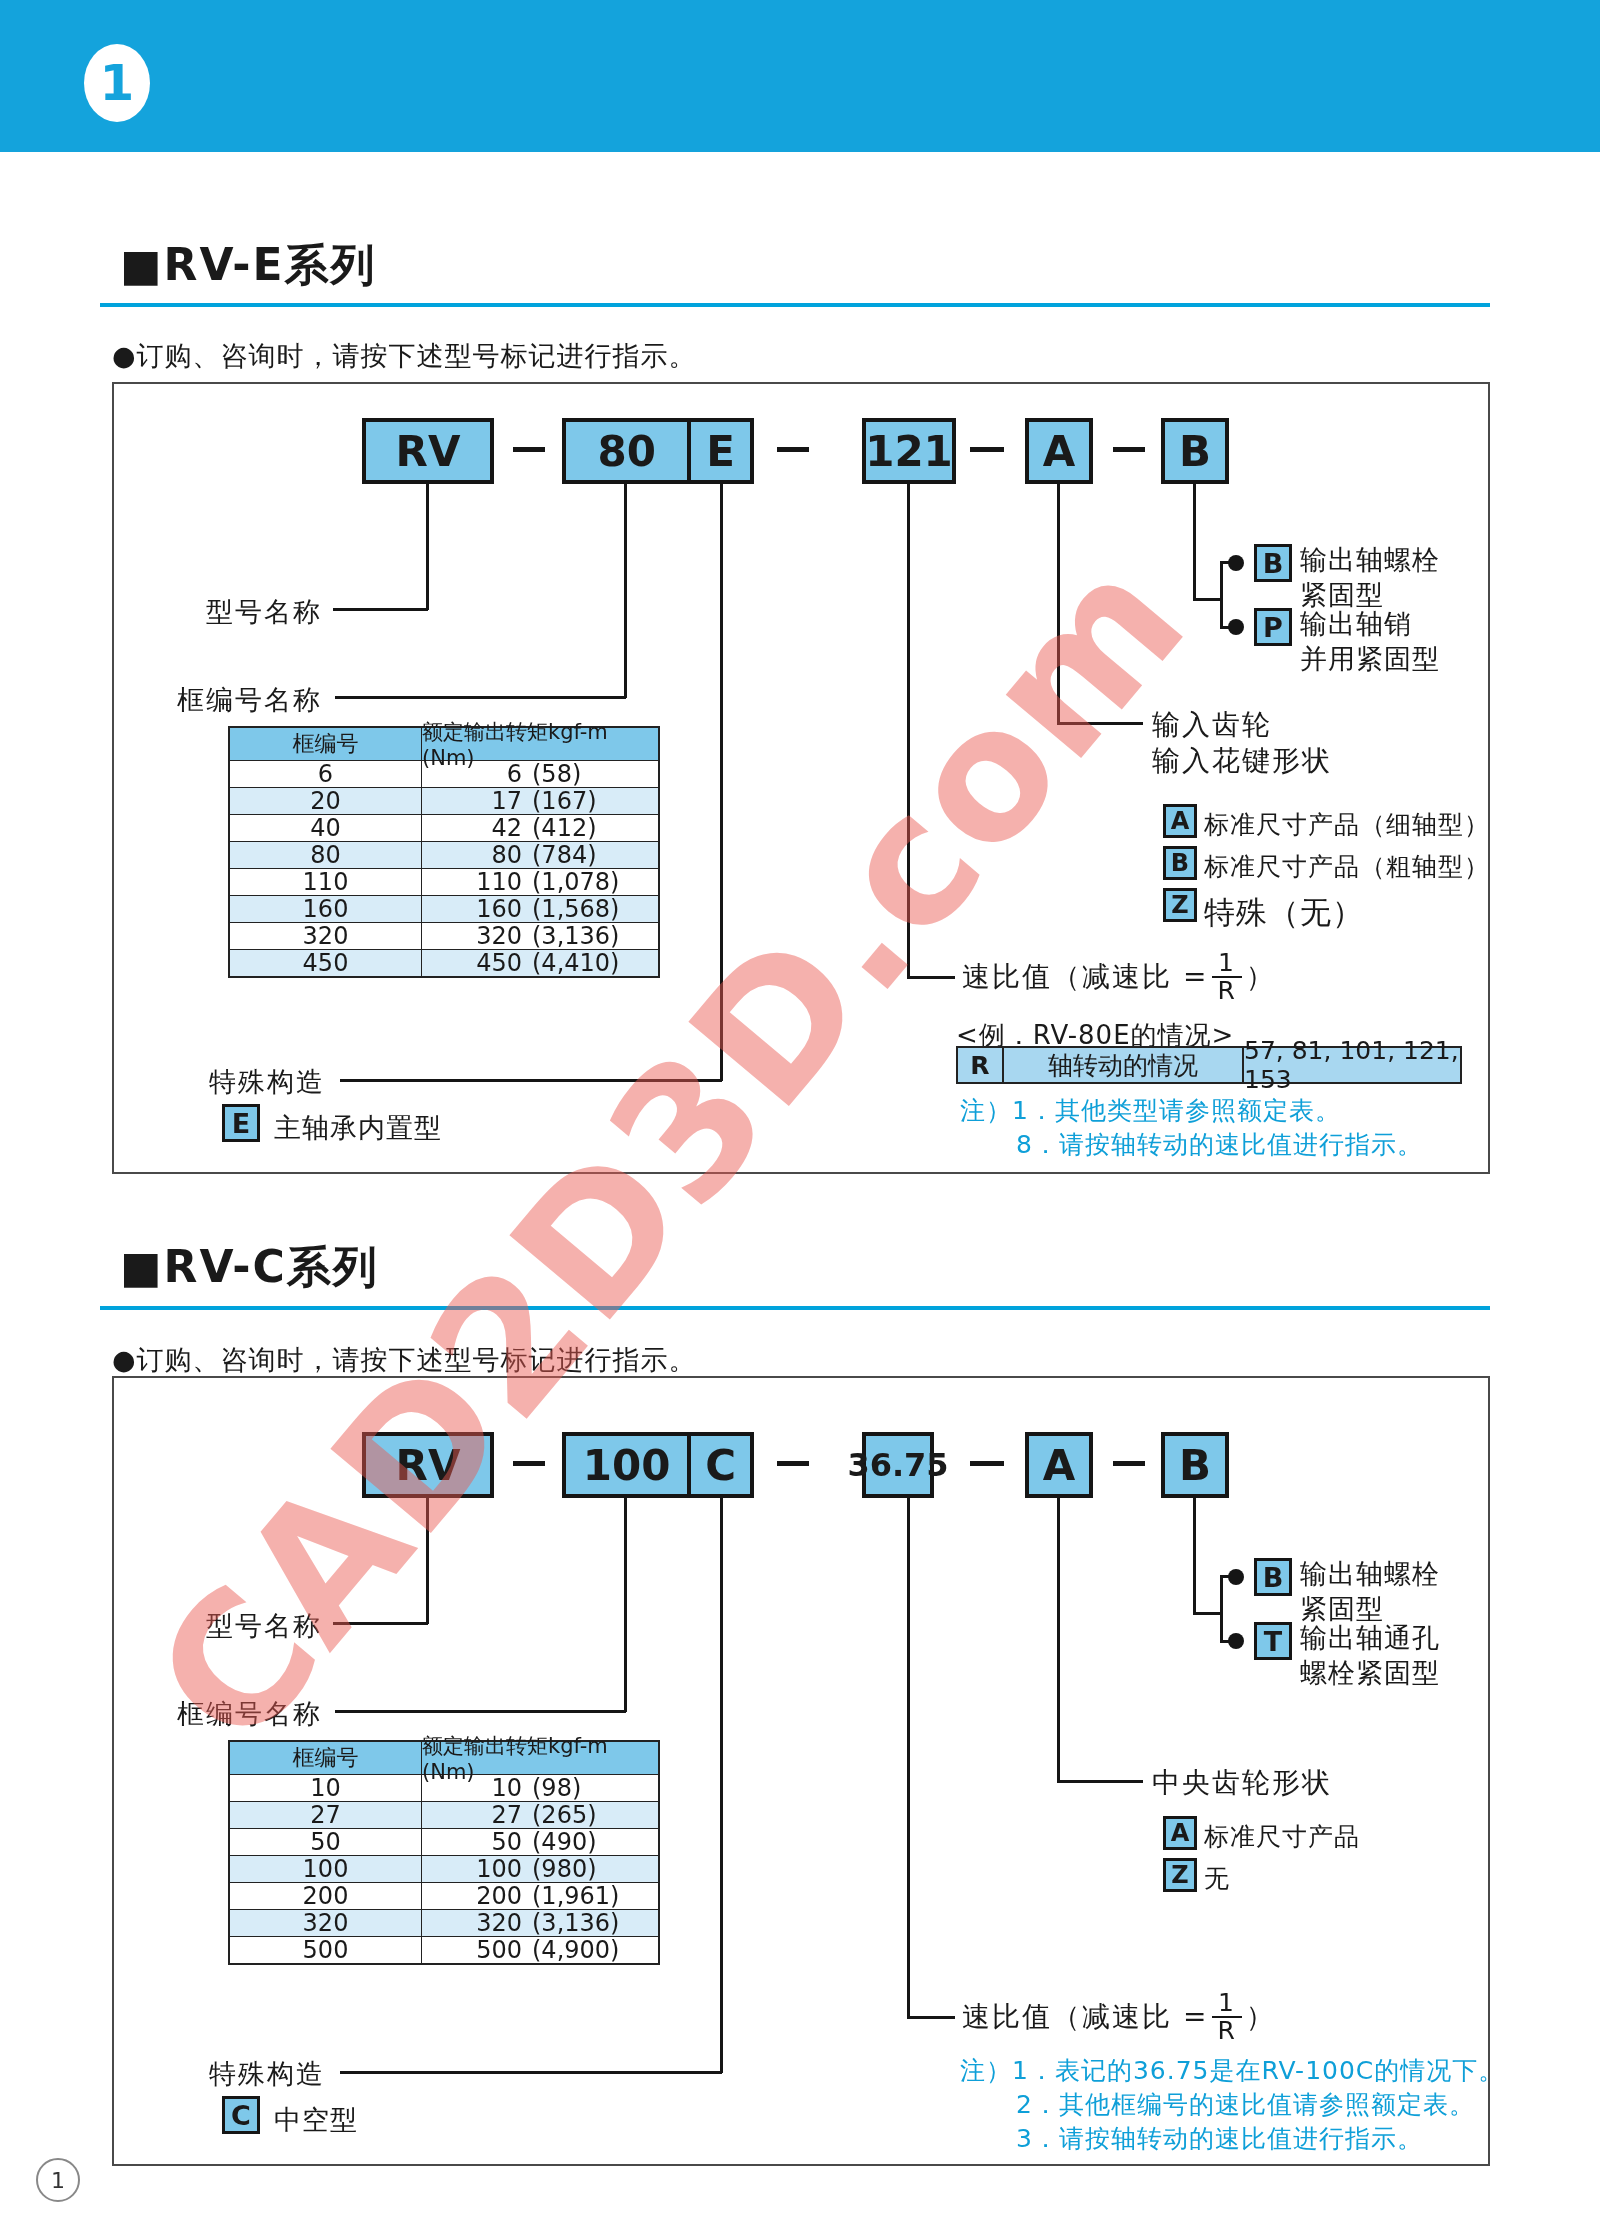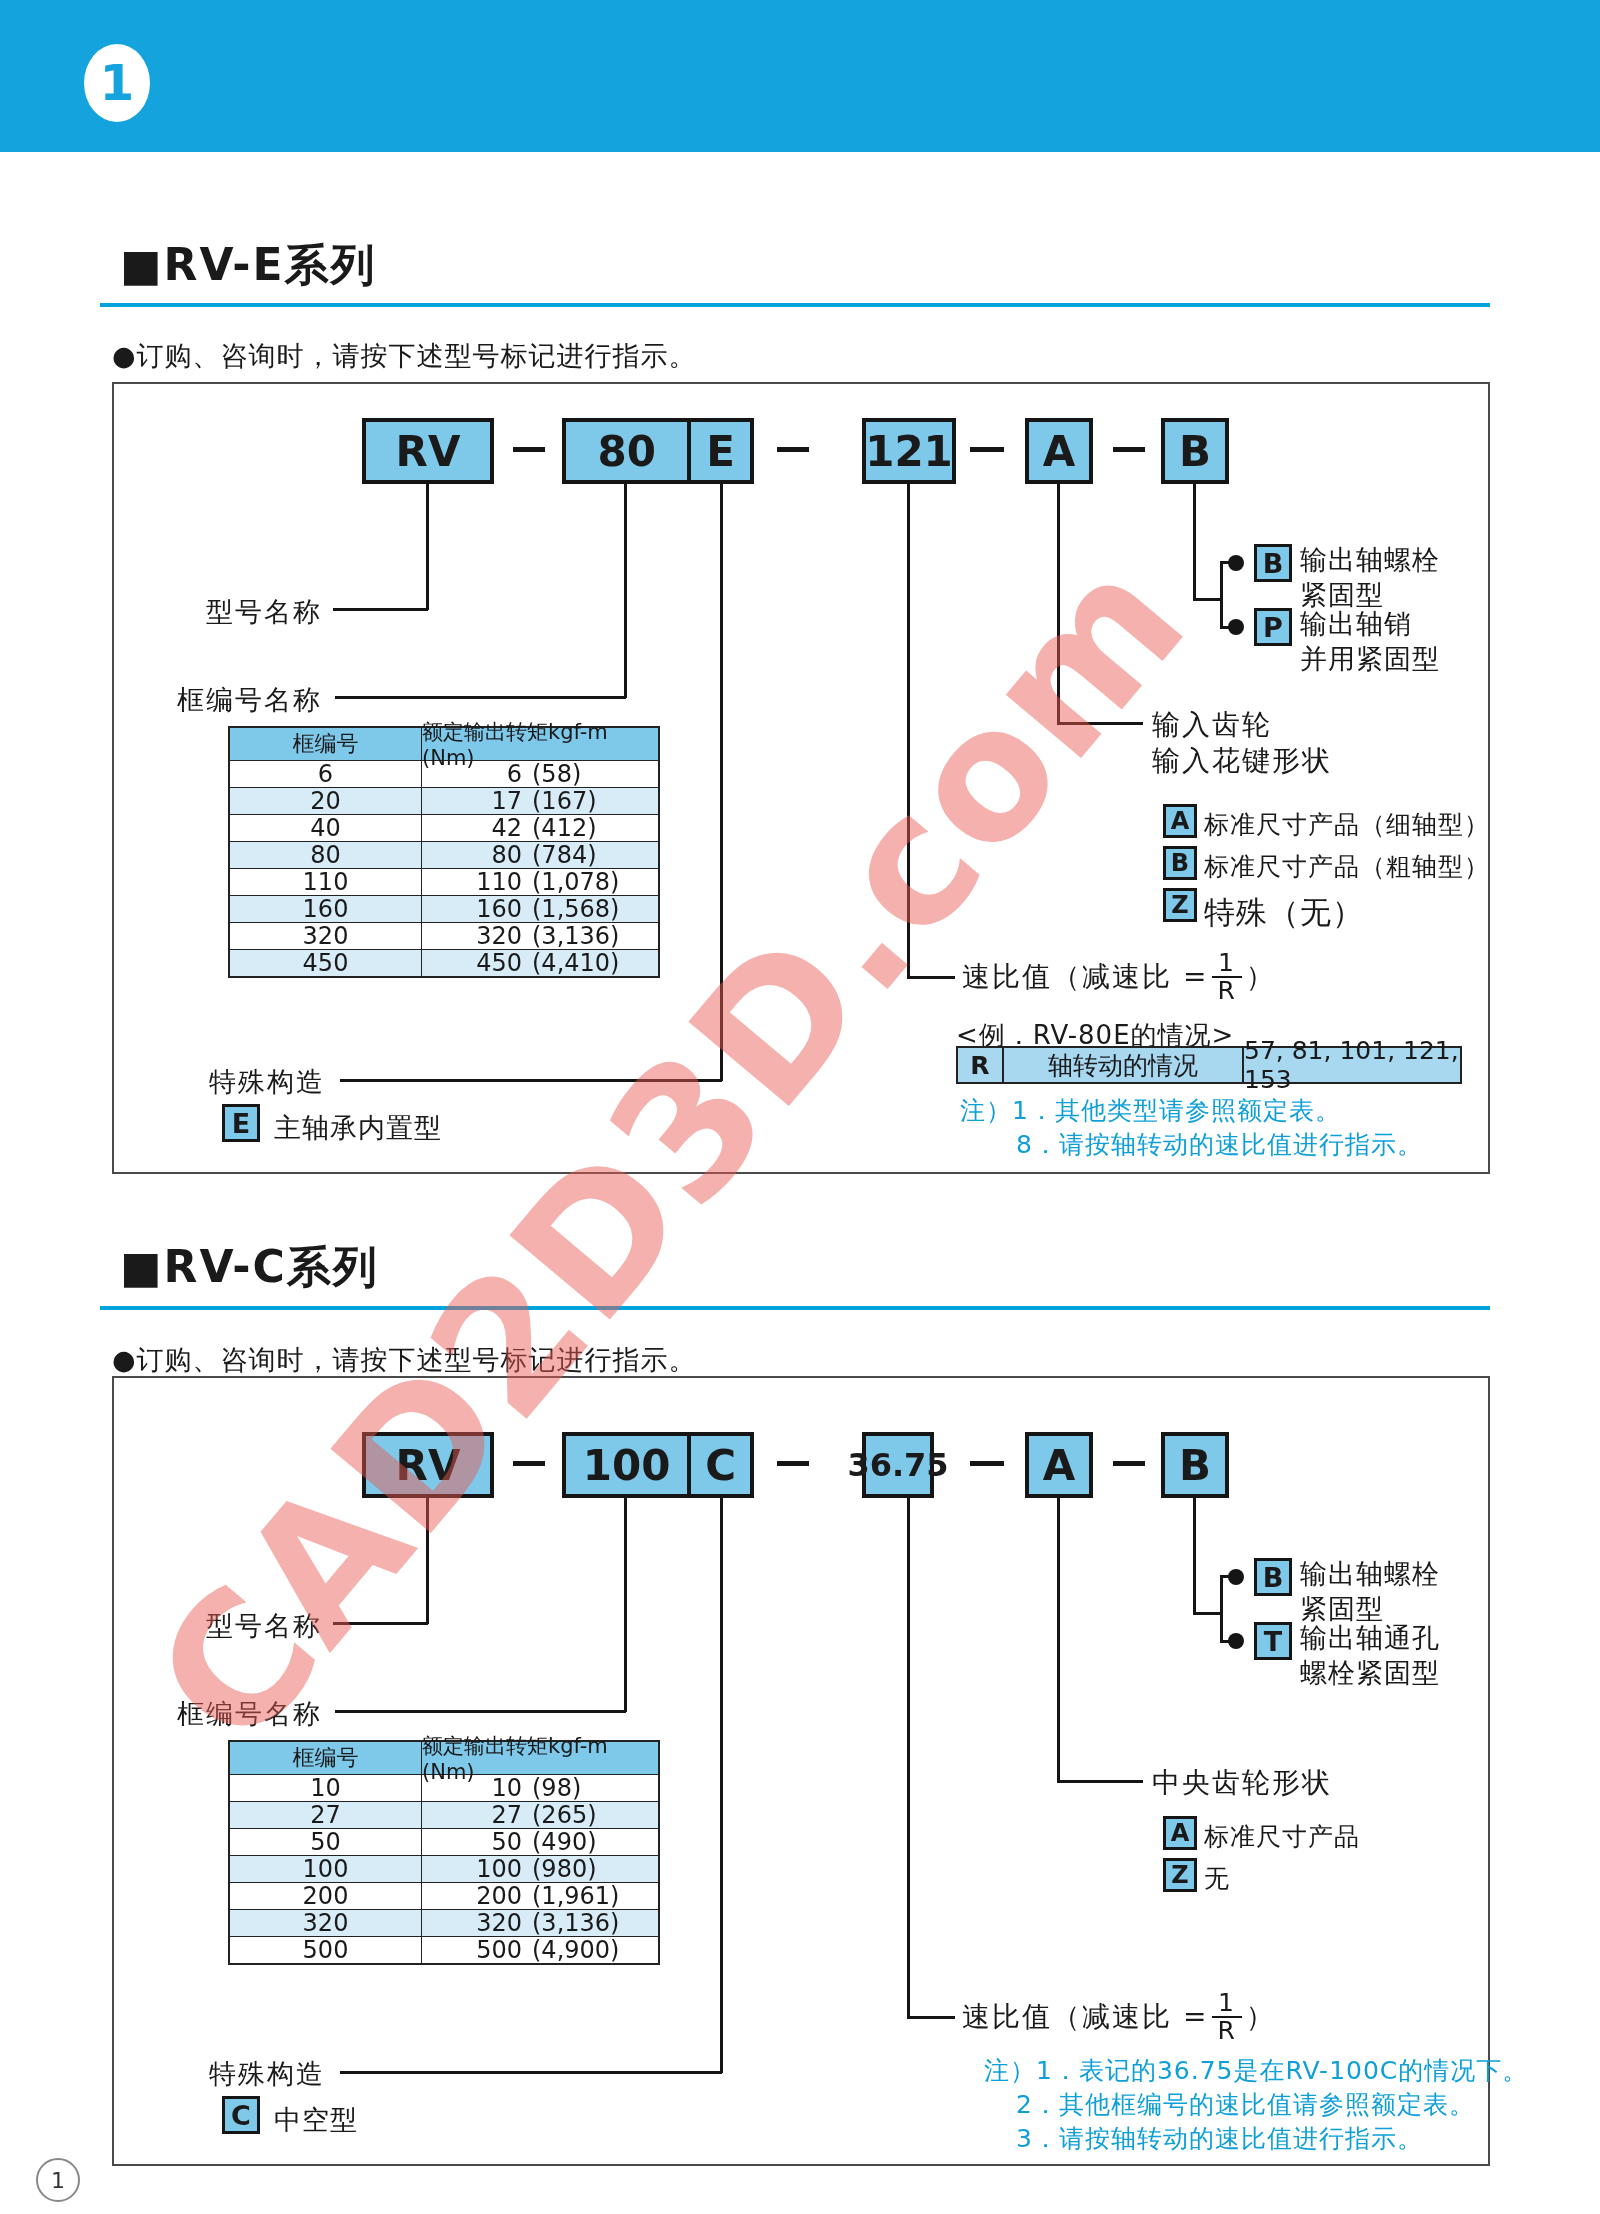--- a/index.html
+++ b/index.html
@@ -329,21 +329,21 @@
       </div>
     <div class="trow drow">
         <div class="tc c1">500</div>
         <div class="tc c2">
           <span class="num">500</span>
           <span class="par">(4,900)</span>
         </div>
       </div>
   </div>
 
-  <div class="abs note" style="left:960px;top:2054px;margin-left:24px;">注）1．表记的36.75是在RV-100C的情况下。</div>
+  <div class="abs note" style="left:960px;top:2054px;">注）1．表记的36.75是在RV-100C的情况下。</div>
   <div class="abs note" style="left:1016px;top:2088px;">2．其他框编号的速比值请参照额定表。</div>
   <div class="abs note" style="left:1016px;top:2122px;">3．请按轴转动的速比值进行指示。</div>
 
   <div class="abs pnum">1</div>
 
   <div class="abs wm">CAD2D3D.com</div>
 
 </div>
 
 </body></html>

